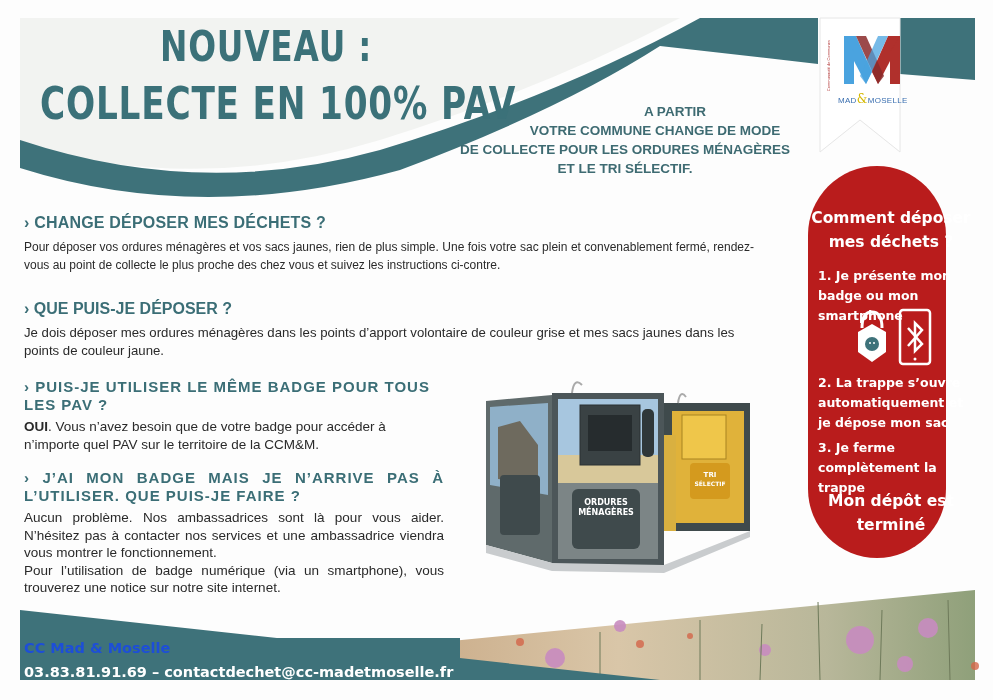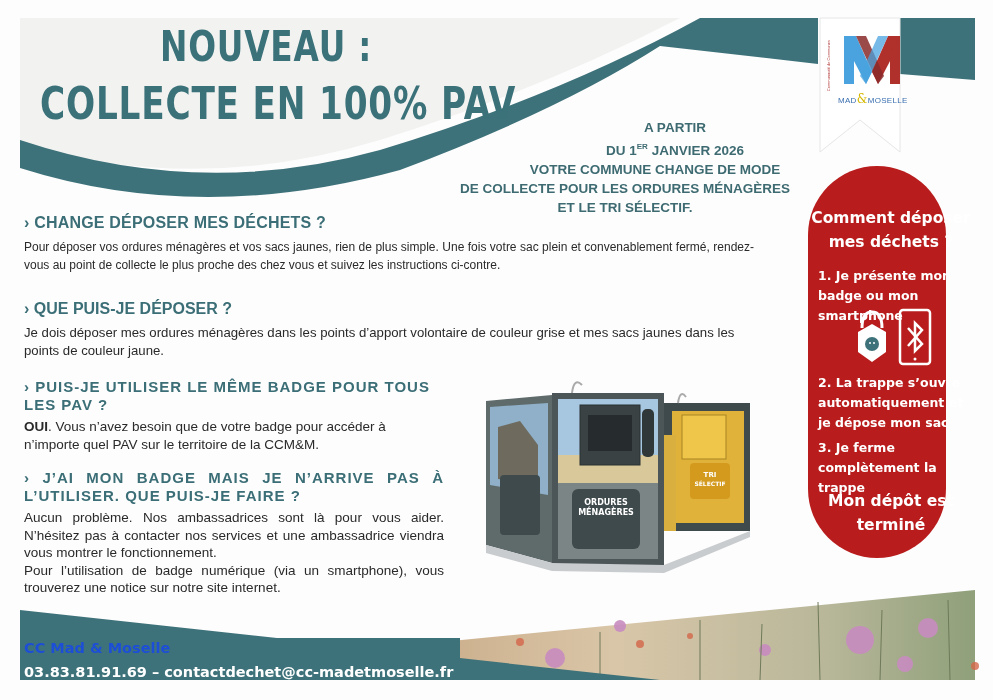--- a/index.html
+++ b/index.html
@@ -8,21 +8,21 @@
 
   .page { position: absolute; left: 0; top: 0; width: 993px; height: 700px; background: #fdfdfd; }
 
   
   .header-svg { position: absolute; left: 0; top: 0; width: 993px; height: 210px; }
   .title-line { position: absolute; font-family: "DejaVu Sans", sans-serif; font-weight: bold;
     color: #3b7179; letter-spacing: 1px; transform: scaleX(0.78); transform-origin: left center; white-space: nowrap; }
   .title-1 { left: 160px; top: 22px; font-size: 42px; }
   .title-2 { left: 40px; top: 78px; font-size: 44px; }
 
-  .announce { position: absolute; left: 440px; top: 118px; width: 370px; text-align: center;
+  .announce { position: absolute; left: 440px; top: 102px; width: 370px; text-align: center;
     color: #3e6b72; font-weight: bold; font-size: 13.5px; line-height: 19px; }
   .announce .line1 { padding-left: 100px; }
   .announce .line2 { padding-left: 100px; }
   .announce .line3 { padding-left: 60px; }
   .announce sup { font-size: 8px; }
   .logo-mark { position: absolute; left: 840px; top: 32px; width: 64px; height: 55px; }
   .logo-text { position: absolute; left: 838px; top: 92px; font-size: 8px; color: #3a6fb0; letter-spacing: 0.3px; white-space: nowrap; }
   .logo-text .amp { color: #d4b800; font-size: 12px; font-family: "DejaVu Serif", serif; }
   .logo-vert { position: absolute; left: 826px; top: 40px; font-size: 4px; color: #b03030; writing-mode: vertical-rl; transform: rotate(180deg); }
 
@@ -72,21 +72,20 @@
     <path d="M900 18 L975 18 L975 80 L900 74 Z" fill="#3e727a"></path>
 
     <path d="M820 18 L900 18 L900 152 L860 120 L820 152 Z" fill="#ffffff" stroke="#e6e6e6" stroke-width="1"></path>
   </svg>
 
   <div class="title-line title-1">NOUVEAU :</div>
   <div class="title-line title-2">COLLECTE EN 100% PAV</div>
 
   <div class="announce">
     <div class="line1">A PARTIR</div>
-    <div class="line2"><span>DU 1</span><sup>ER</sup><span> JANVIER 2026</span></div>
     <div class="line3">VOTRE COMMUNE CHANGE DE MODE</div>
     <div>DE COLLECTE POUR LES ORDURES MÉNAGÈRES</div>
     <div>ET LE TRI SÉLECTIF.</div>
   </div>
 
   <svg class="logo-mark" viewBox="0 0 64 55">
     <polygon points="4,4 16,4 32,40 26,52 4,10" fill="#4aa3df"></polygon>
     <polygon points="4,4 4,52 14,52 14,20" fill="#4aa3df"></polygon>
     <polygon points="60,4 48,4 32,40 38,52 60,10" fill="#b0302c"></polygon>
     <polygon points="60,4 60,52 50,52 50,20" fill="#b0302c"></polygon>

